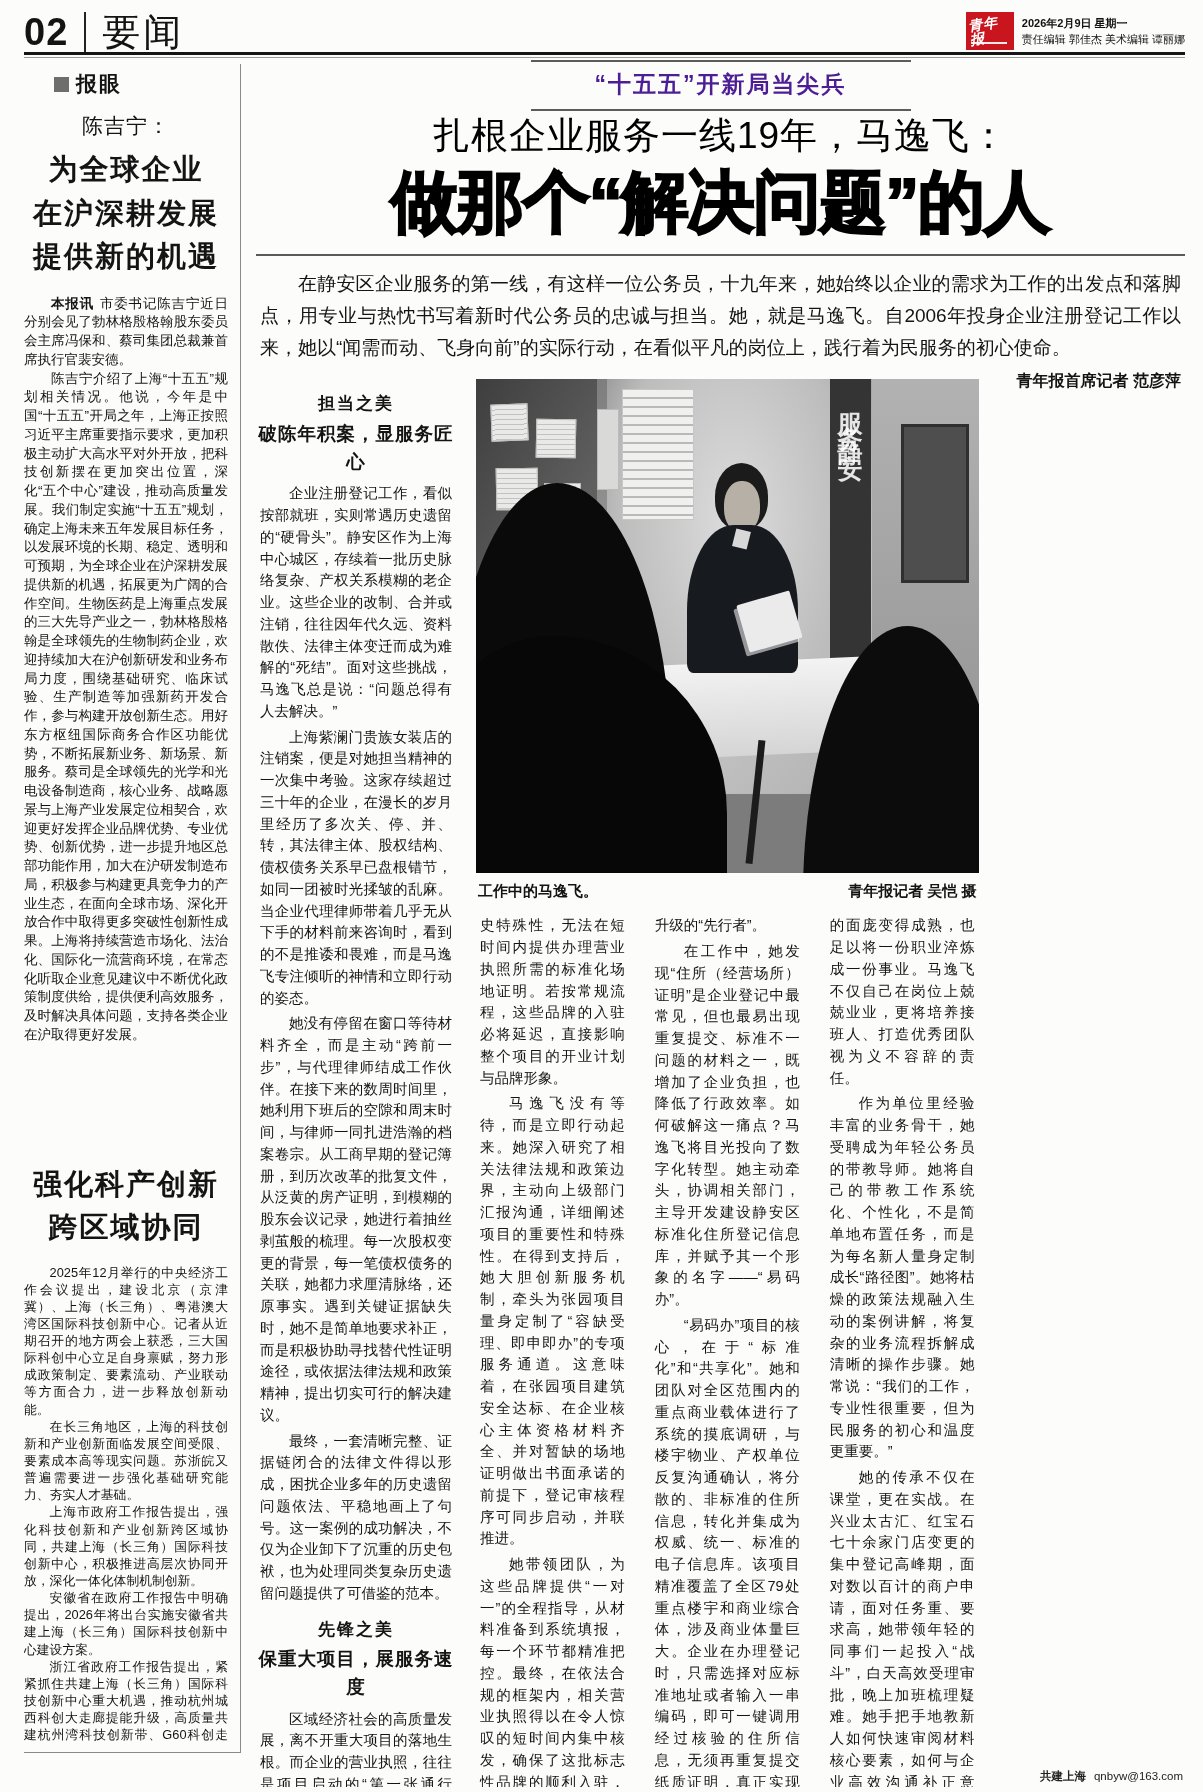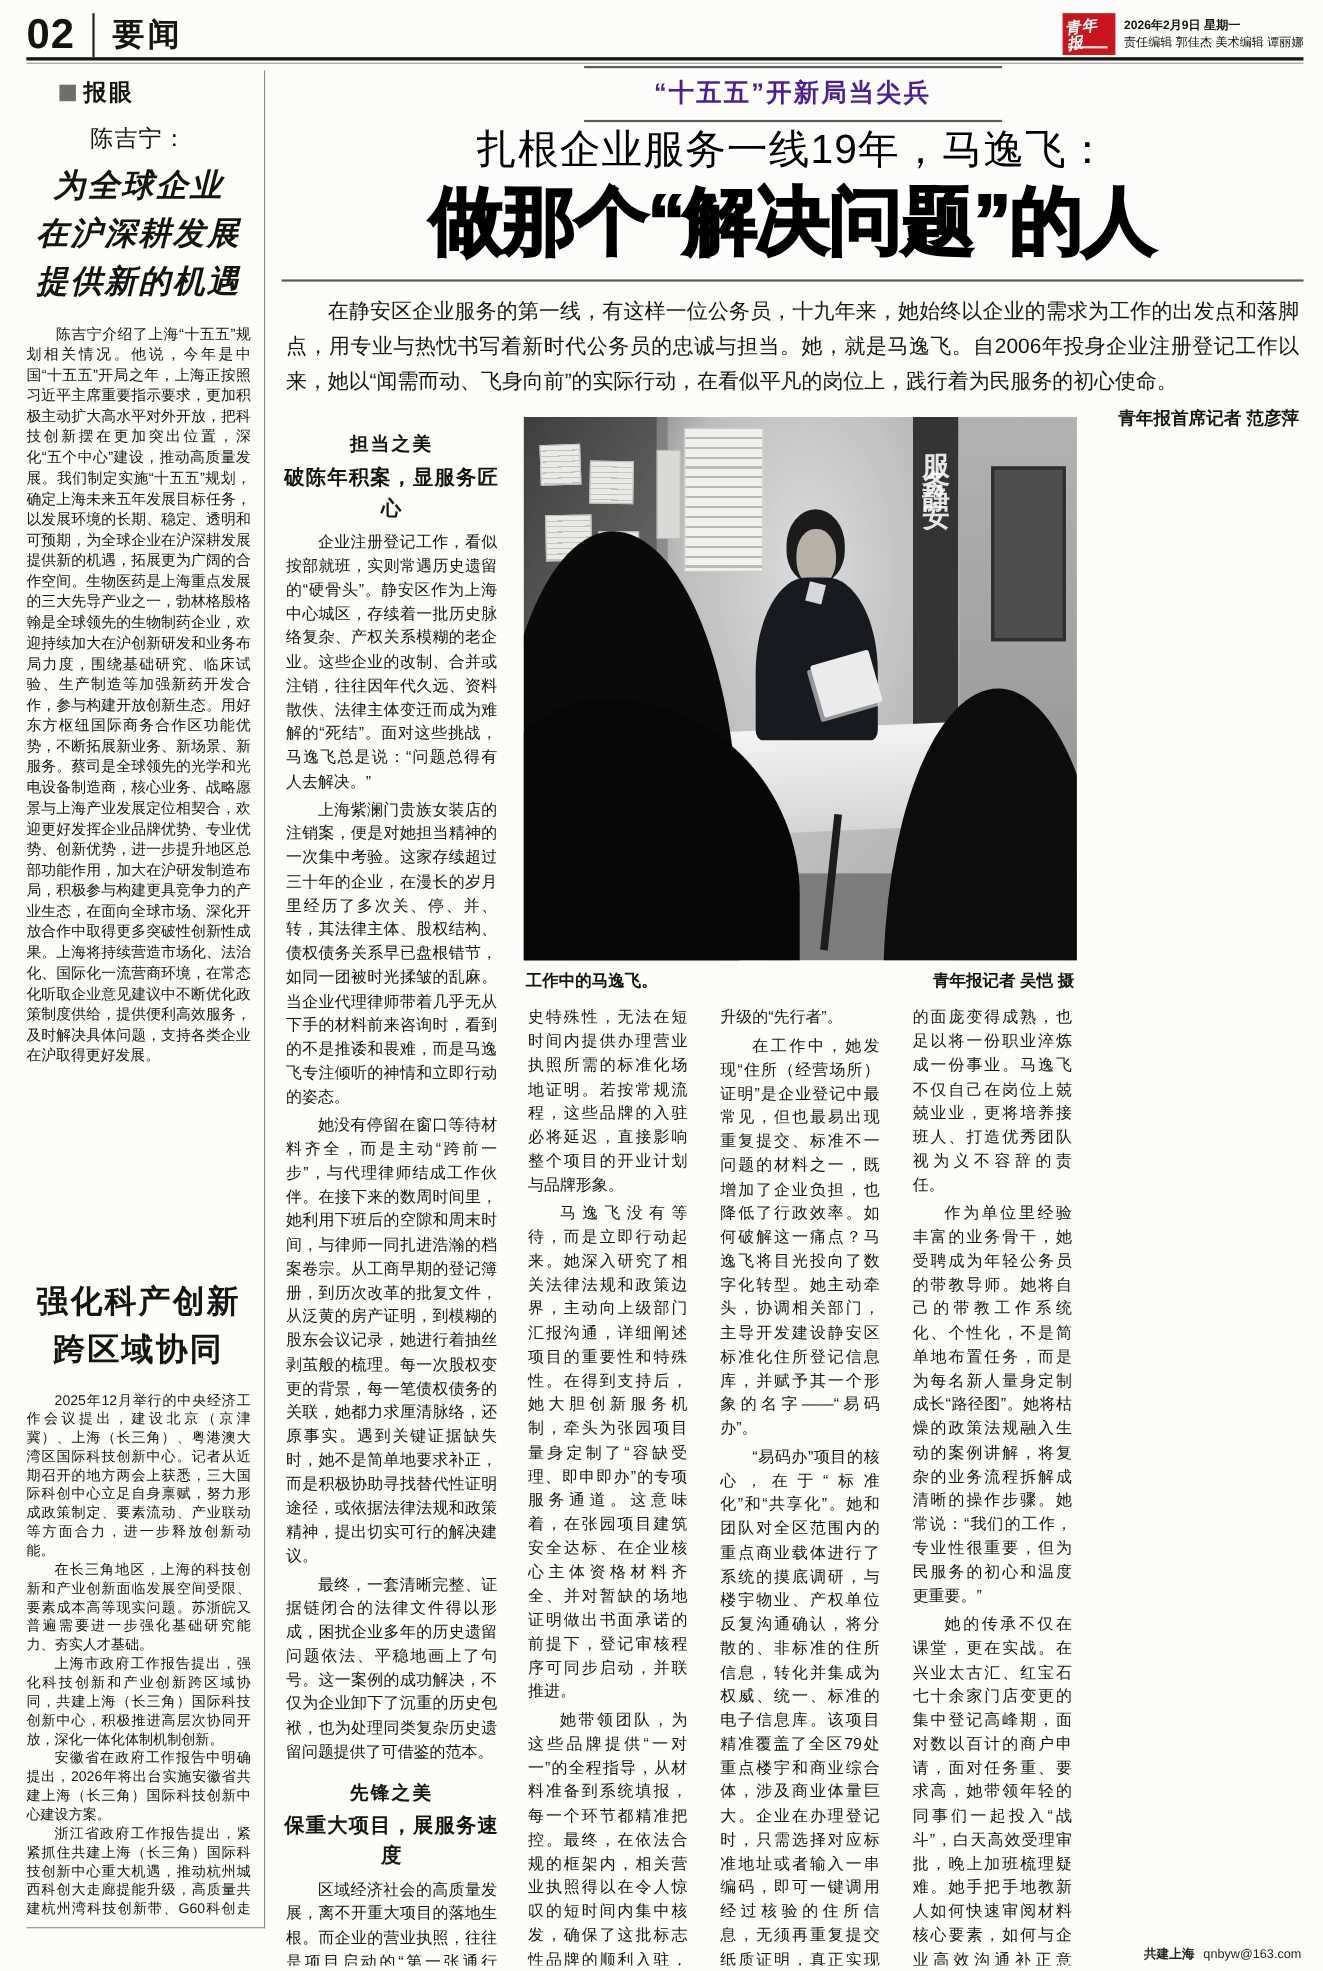--- a/index.html
+++ b/index.html
@@ -4,39 +4,39 @@
 <style>
   html,body{margin:0;padding:0;background:#e8e8e4;}
   .page{position:relative;width:1203px;height:1792px;margin:0 auto;background:#fcfcfa;
         font-family:"Liberation Sans","DejaVu Sans",sans-serif;color:#141414;overflow:hidden;}
 
   
   .hdr{position:absolute;left:24px;right:18px;top:8px;height:44px;display:flex;justify-content:space-between;align-items:flex-end;}
   .hdr-left{display:flex;align-items:center;gap:16px;}
   .pageno{font-size:38px;font-weight:bold;letter-spacing:1px;line-height:1;}
   .hdr-vbar{width:2px;height:40px;background:#222;}
-  .section-name{font-size:29px;font-weight:bold;letter-spacing:3px;line-height:1;}
+  .section-name{font-size:38px;font-weight:normal;letter-spacing:3px;line-height:1;}
   .hdr-right{display:flex;align-items:center;gap:8px;padding-bottom:2px;}
   .masthead{width:48px;height:38px;background:#c8151e;position:relative;overflow:hidden;flex:none;}
   .masthead .mh-txt{position:absolute;left:3px;top:4px;width:42px;color:#fff;font-size:14px;font-weight:bold;
         font-style:italic;transform:rotate(-8deg);letter-spacing:1px;line-height:1;}
   .masthead .mh-line{position:absolute;left:5px;bottom:6px;width:36px;height:2px;background:rgba(255,255,255,.9);}
   .hdr-dates{font-size:11px;line-height:1.5;color:#111;}
   .hdr-dates .d1{font-weight:bold;}
   .hdr-rule{position:absolute;left:24px;right:18px;top:52px;height:3px;background:#151515;}
   .hdr-rule2{position:absolute;left:24px;right:18px;top:57px;height:1px;background:#9a9a9a;}
 
   
   .sidebar{position:absolute;left:24px;top:64px;width:204px;height:1688px;padding-right:12px;
            border-right:1px solid #8a8a8a;border-bottom:1px solid #8a8a8a;}
   .baoyan{display:flex;align-items:center;gap:7px;margin:6px 0 14px 30px;text-align:right;}
   .baoyan .sq{width:15px;height:15px;background:#6e6e6e;flex:none;}
   .baoyan .lbl{font-size:21px;font-weight:bold;letter-spacing:2px;}
   .sb-kicker{text-align:center;font-size:21px;margin:10px 0 8px;letter-spacing:1px;}
-  .sb-title{text-align:center;font-size:29px;font-weight:bold;line-height:1.5;letter-spacing:2px;font-style:italic;}
+  .sb-title{text-align:center;font-size:29px;font-weight:bold;line-height:1.5;letter-spacing:2px;}
   .sb-body{margin-top:16px;font-size:13.5px;line-height:1.39;text-align:justify;height:842px;overflow:hidden;}
   .sb-body p{margin:0;text-indent:2em;}
   .sb-body b{margin-right:6px;}
   .sb-title2{text-align:center;font-size:29px;font-weight:bold;line-height:1.5;letter-spacing:2px;margin-top:26px;}
   .sb-body2{margin-top:14px;font-size:12.8px;line-height:1.34;text-align:justify;height:478px;overflow:hidden;}
   .sb-body2 p{margin:0;text-indent:2em;}
 
   
   .main{position:absolute;left:256px;top:60px;width:929px;height:1726px;}
   .eyebrow{width:380px;margin:0 auto;border-top:2px solid #5c5c5c;border-bottom:2px solid #5c5c5c;
@@ -134,20 +134,21 @@
       <span class="lbl">报眼</span>
     </div>
 
     <div class="sb-kicker">陈吉宁：</div>
     <div class="sb-title">
       <div>为全球企业</div>
       <div>在沪深耕发展</div>
       <div>提供新的机遇</div>
     </div>
     <div class="sb-body">
+      <p><b>本报讯</b><span>市委书记陈吉宁近日分别会见了勃林格殷格翰股东委员会主席冯保和、蔡司集团总裁兼首席执行官裴安德。</span></p>
       <p>陈吉宁介绍了上海“十五五”规划相关情况。他说，今年是中国“十五五”开局之年，上海正按照习近平主席重要指示要求，更加积极主动扩大高水平对外开放，把科技创新摆在更加突出位置，深化“五个中心”建设，推动高质量发展。我们制定实施“十五五”规划，确定上海未来五年发展目标任务，以发展环境的长期、稳定、透明和可预期，为全球企业在沪深耕发展提供新的机遇，拓展更为广阔的合作空间。生物医药是上海重点发展的三大先导产业之一，勃林格殷格翰是全球领先的生物制药企业，欢迎持续加大在沪创新研发和业务布局力度，围绕基础研究、临床试验、生产制造等加强新药开发合作，参与构建开放创新生态。用好东方枢纽国际商务合作区功能优势，不断拓展新业务、新场景、新服务。蔡司是全球领先的光学和光电设备制造商，核心业务、战略愿景与上海产业发展定位相契合，欢迎更好发挥企业品牌优势、专业优势、创新优势，进一步提升地区总部功能作用，加大在沪研发制造布局，积极参与构建更具竞争力的产业生态，在面向全球市场、深化开放合作中取得更多突破性创新性成果。上海将持续营造市场化、法治化、国际化一流营商环境，在常态化听取企业意见建议中不断优化政策制度供给，提供便利高效服务，及时解决具体问题，支持各类企业在沪取得更好发展。</p>
     </div>
 
     <div class="sb-title2">
       <div>强化科产创新</div>
       <div>跨区域协同</div>
     </div>
     <div class="sb-body2">
       <div>
           <p>2025年12月举行的中央经济工作会议提出，建设北京（京津冀）、上海（长三角）、粤港澳大湾区国际科技创新中心。记者从近期召开的地方两会上获悉，三大国际科创中心立足自身禀赋，努力形成政策制定、要素流动、产业联动等方面合力，进一步释放创新动能。</p>

